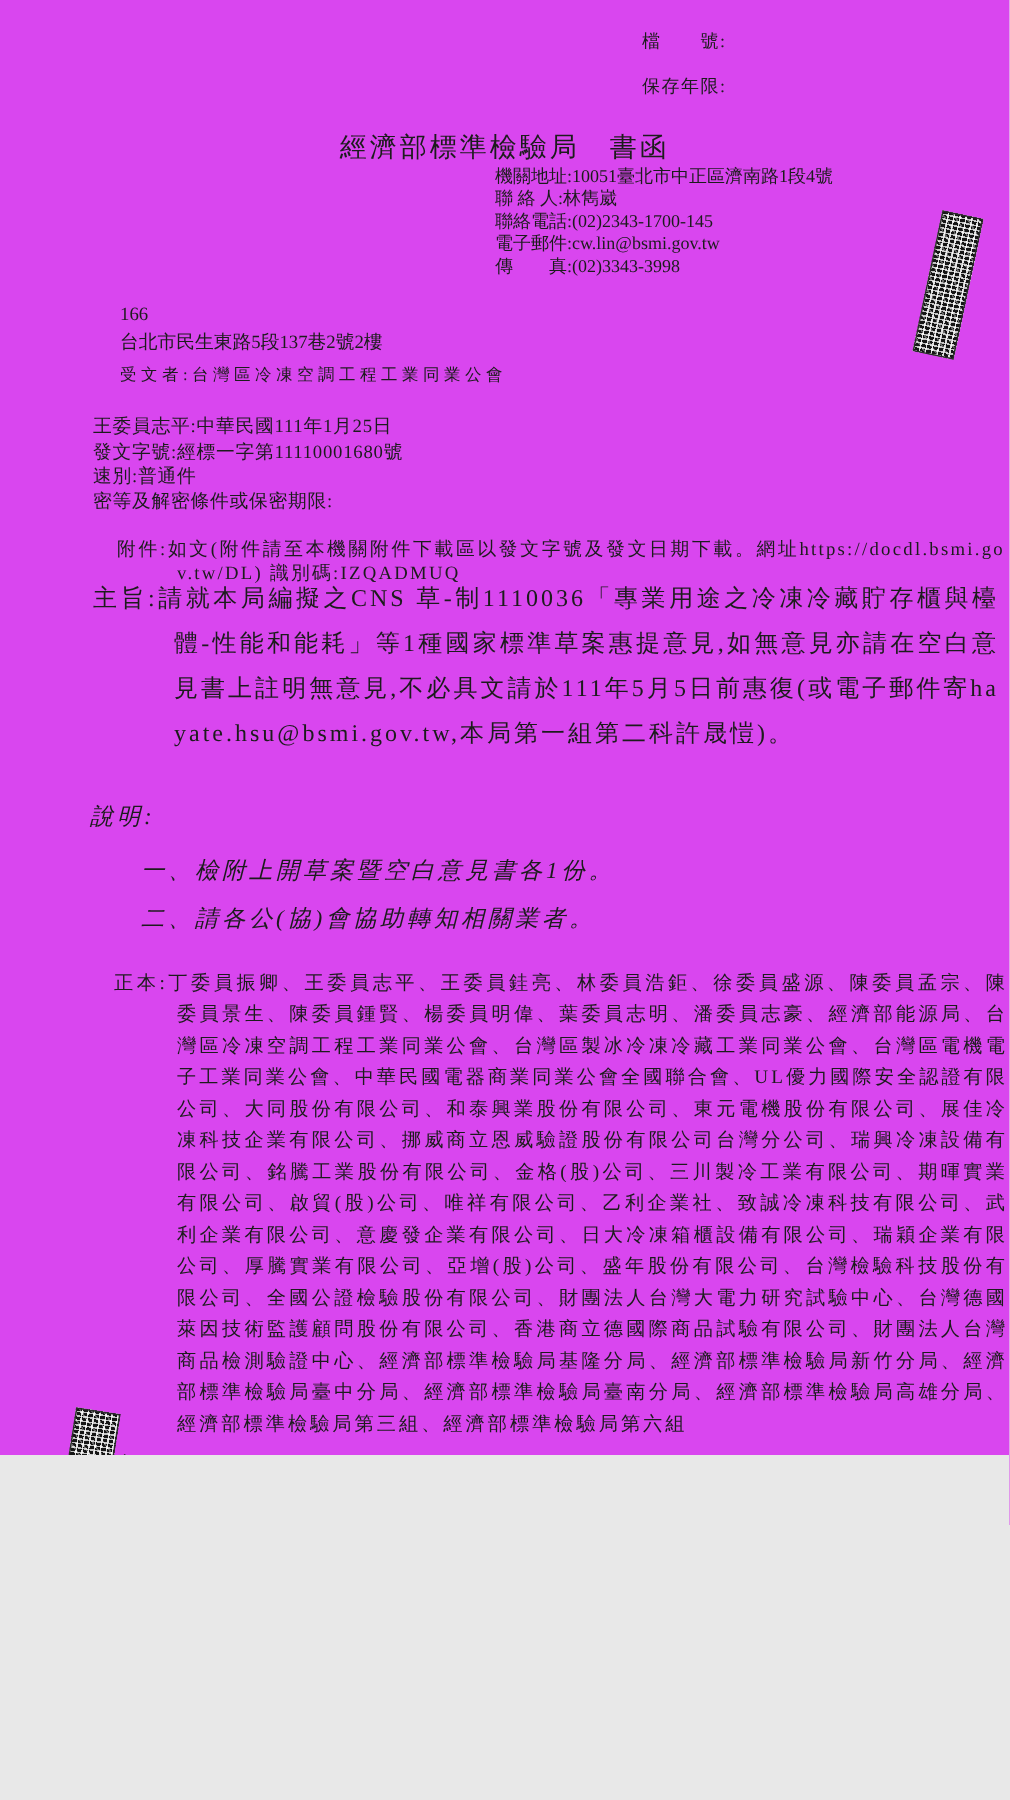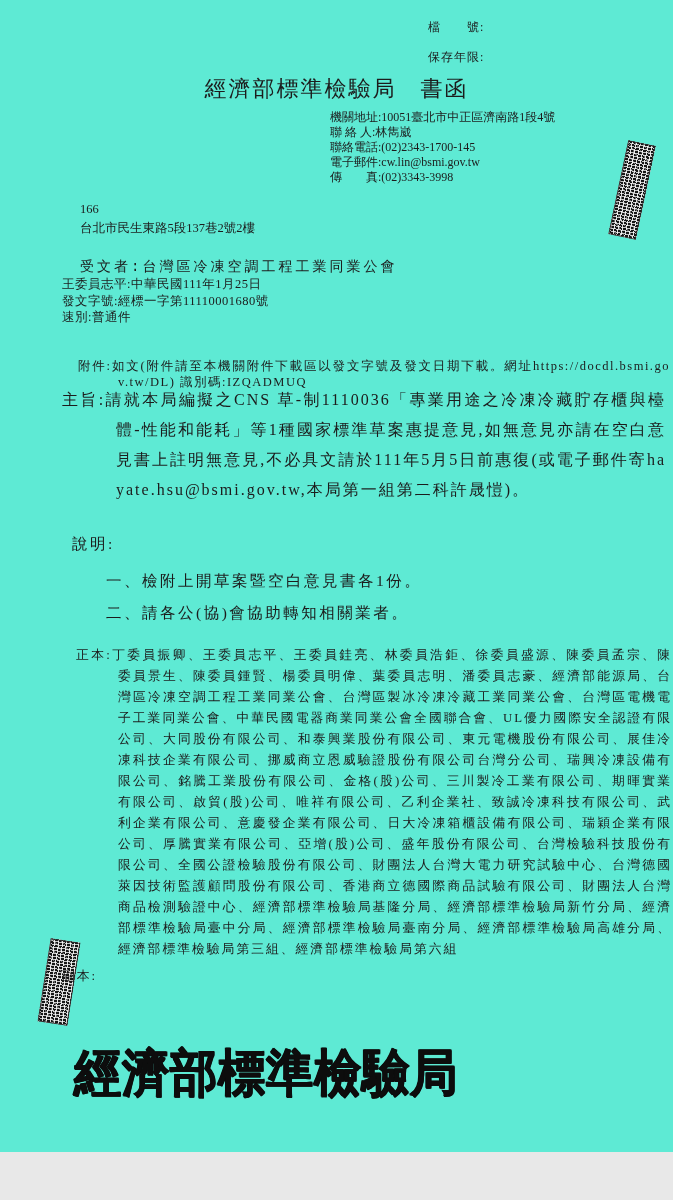--- a/index.html
+++ b/index.html
@@ -1,70 +1,70 @@
 <!DOCTYPE html>
 <html><head>
 <meta charset="utf-8">
 <style>
   html, body { margin: 0; padding: 0; background: #e8e8e8; }
   .page {
     position: relative;
     width: 673px;
-    height: 1152px;
+    height: 970px;
     margin: 0 auto;
-    background: #5eead4;
+    background: #d946ef;
     font-family: "Liberation Serif", "DejaVu Serif", serif;
     color: #1c1c1c;
     overflow: hidden;
   }
 
   .file-block { position: absolute; left: 428px; top: 20px; font-size: 12px; line-height: 14px; }
   .file-block div { margin-bottom: 16px; letter-spacing: 1px; }
 
   .title {
     position: absolute; left: 0; right: 0; top: 74px;
-    margin: 0; text-align: center;
-    font-size: 22px; font-weight: normal; letter-spacing: 2px;
+    margin: 12px; text-align: center;
+    font-size: 18px; font-weight: normal; letter-spacing: 2px;
   }
 
   .contact { position: absolute; left: 330px; top: 110px; font-size: 12px; line-height: 15px; }
   .contact .c-row { white-space: nowrap; }
 
   .stamp {
     position: absolute;
     background:
       repeating-linear-gradient(90deg, rgba(255,255,255,.85) 0 1px, transparent 1px 4px),
       repeating-linear-gradient(0deg, rgba(255,255,255,.75) 0 1px, transparent 1px 3px),
       repeating-linear-gradient(45deg, rgba(255,255,255,.35) 0 1px, transparent 1px 6px),
       #161616;
     box-shadow: 0 0 0 1px #2a2a2a inset;
   }
   .stamp-right { left: 618px; top: 142px; width: 28px; height: 96px; transform: rotate(12deg); }
   .stamp-left  { left: 44px;  top: 940px; width: 30px; height: 84px; transform: rotate(9deg); }
 
   .addressee { position: absolute; left: 80px; top: 200px; font-size: 12.5px; line-height: 19px; }
-  .addressee .recipient-line { font-size: 14px; letter-spacing: 3px; margin-top: 20px; font-family: Liberation Mono, monospace; }
+  .addressee .recipient-line { font-size: 11px; letter-spacing: 3px; margin-top: 3px; }
 
   .meta { position: absolute; left: 62px; top: 276px; font-size: 12.5px; line-height: 16.5px; letter-spacing: 0.5px; }
 
   .attachment {
     position: absolute; left: 62px; top: 343px; width: 552px; margin: 16px;
     font-size: 12.5px; line-height: 15.5px; letter-spacing: 1.5px;
     padding-left: 40px; text-indent: -40px;
     word-break: break-all; text-align: justify;
   }
 
   .subject {
     position: absolute; left: 62px; top: 385px; width: 550px; margin: 0;
     font-size: 16px; line-height: 30px; letter-spacing: 2px;
     padding-left: 54px; text-indent: -54px;
     word-break: break-all; text-align: justify;
   }
 
-  .explain { position: absolute; left: 72px; top: 534px; font-size: 15.5px; letter-spacing: 2.5px; }
+  .explain { position: absolute; left: 60px; top: 534px; font-size: 15.5px; letter-spacing: 2.5px; font-style: italic; }
   .explain-label { margin-bottom: 10px; }
   .explain-item { margin-left: 34px; line-height: 32px; }
 
   .recipients {
     position: absolute; left: 60px; top: 629px; width: 554px; margin: 16px;
     font-size: 12.8px; line-height: 21px; letter-spacing: 2px;
     padding-left: 42px; text-indent: -42px;
     text-align: justify; word-break: break-all;
   }
 
@@ -103,20 +103,21 @@
   <div class="addressee">
     <div>166</div>
     <div>台北市民生東路5段137巷2號2樓</div>
     <div class="recipient-line">受文者:台灣區冷凍空調工程工業同業公會</div>
   </div>
 
   <div class="meta">
     <div>王委員志平:中華民國111年1月25日</div>
     <div>發文字號:經標一字第11110001680號</div>
     <div>速別:普通件</div>
+    <div>密等及解密條件或保密期限:</div>
   </div>
 
   <p class="attachment"><span>附件:</span><span>如文(附件請至本機關附件下載區以發文字號及發文日期下載。網址https://docdl.bsmi.gov.tw/DL) 識別碼:IZQADMUQ</span></p>
 
   <p class="subject"><span>主旨:</span><span>請就本局編擬之CNS 草-制1110036「專業用途之冷凍冷藏貯存櫃與檯體-性能和能耗」等1種國家標準草案惠提意見,如無意見亦請在空白意見書上註明無意見,不必具文請於111年5月5日前惠復(或電子郵件寄hayate.hsu@bsmi.gov.tw,本局第一組第二科許晟愷)。</span></p>
 
   <div class="explain">
     <div class="explain-label">說明:</div>
     <div class="explain-item">一、檢附上開草案暨空白意見書各1份。</div>
     <div class="explain-item">二、請各公(協)會協助轉知相關業者。</div>

